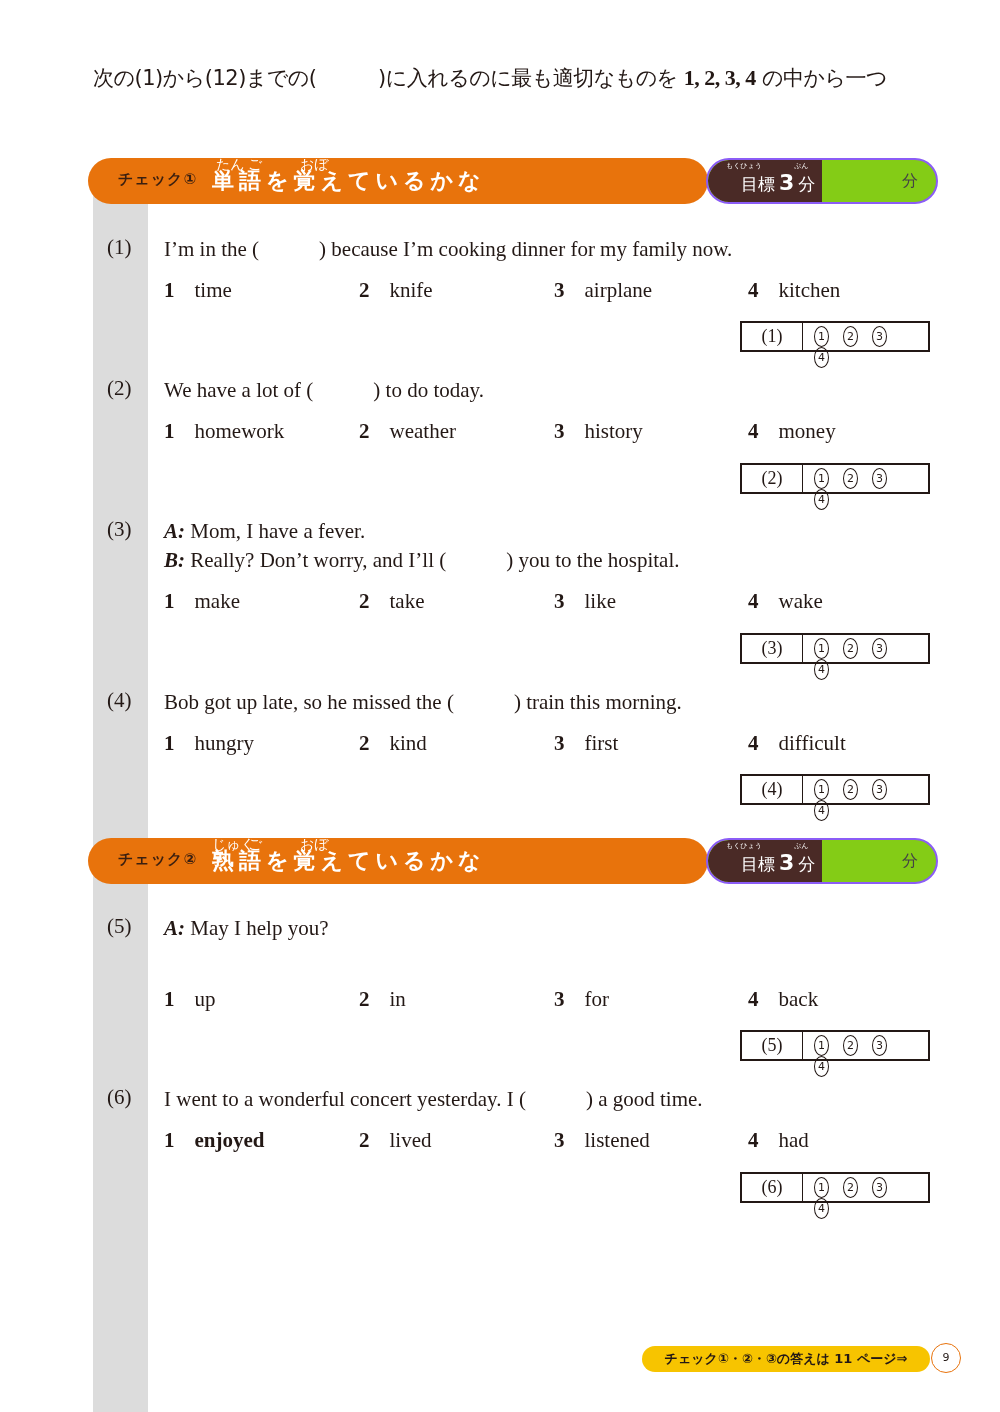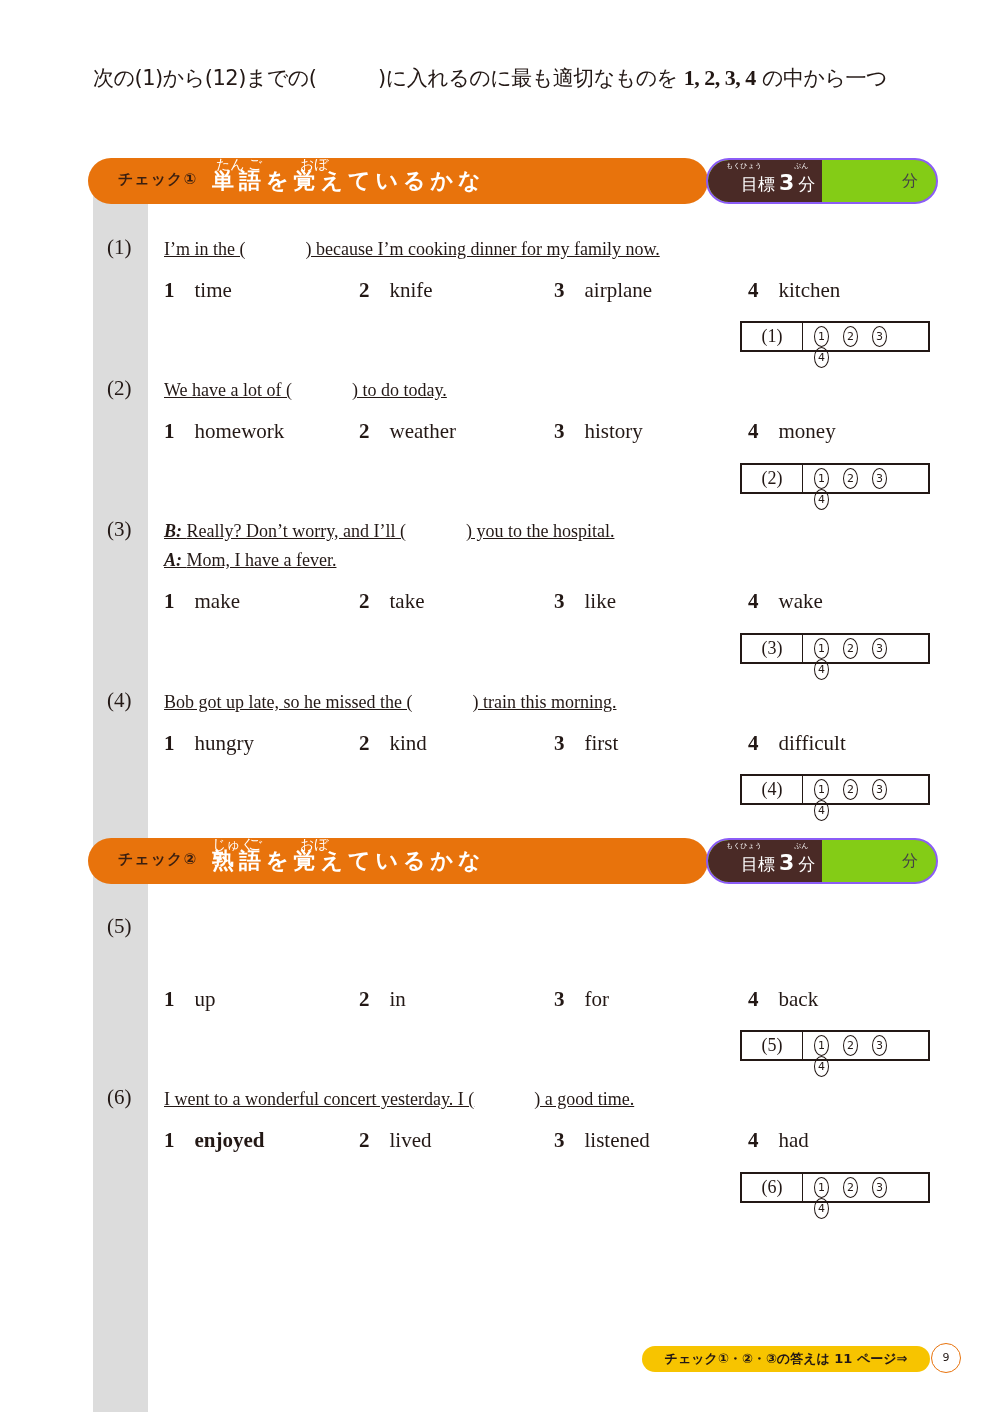--- a/index.html
+++ b/index.html
@@ -23,21 +23,21 @@
           border-radius: 23px; background: #84cc16; overflow: hidden; }
   .goal-dark { position: absolute; left: 0; top: 0; width: 114px; height: 42px; background: #4a2a26; border-radius: 21px 0 0 21px; }
   .goal-text { position: absolute; left: 16px; top: 10px; color: #ffffff; font-family: "DejaVu Sans", sans-serif;
                font-size: 17px; white-space: nowrap; margin-left: 17px; }
   .goal-text .num { font-weight: bold; font-size: 22px; margin: 0 4px; }
   .goal-ruby { position: absolute; top: 1px; color: #ffffff; font-family: "DejaVu Sans", sans-serif; font-size: 7px; }
   .goal-unit { position: absolute; right: 18px; top: 11px; font-family: "DejaVu Sans", sans-serif; font-size: 16px; color: #444; }
 
   .q { position: absolute; left: 93px; width: 850px; }
   .q-num { position: absolute; left: 14px; top: 0; font-size: 21px; }
-  .q-text { position: absolute; left: 71px; top: 0; font-size: 18px; white-space: nowrap; line-height: 29px; text-decoration: underline; }
+  .q-text { position: absolute; left: 71px; top: 0; font-size: 21px; white-space: nowrap; line-height: 29px; }
   .q-text i { font-weight: bold; font-style: italic; }
   .blank { display: inline-block; width: 60px; }
   .choices { position: absolute; left: 71px; font-size: 21px; white-space: nowrap; }
   .choice { position: absolute; top: 0; white-space: nowrap; }
   .choice b { margin-right: 20px; }
   .mark { position: absolute; left: 647px; width: 186px; height: 27px; border: 2px solid #231815; }
   .mark-num { position: absolute; left: 0; top: 0; width: 60px; height: 27px; border-right: 1.5px solid #231815;
               text-align: center; font-size: 18px; line-height: 27px; }
   .bubbles { position: absolute; left: 72px; top: 3px; }
   .bubble { display: inline-block; width: 13px; height: 19px; border: 1.2px solid #231815; border-radius: 50%;
@@ -117,22 +117,22 @@
     <span class="mark-num">(2)</span>
     <div class="bubbles">
       <span class="bubble">1</span><span class="bubble">2</span><span class="bubble">3</span><span class="bubble">4</span>
     </div>
   </div>
 </div>
 
 <div class="q" style="top:517px;">
   <span class="q-num">(3)</span>
   <div class="q-text">
+    <div><i>A:</i> <span>Mom, I have a fever.</span></div>
     <div><i>B:</i> <span>Really?  Don’t worry, and I’ll (</span><span class="blank"></span><span>) you to the hospital.</span></div>
-    <div><i>A:</i> <span>Mom, I have a fever.</span></div>
   </div>
   <div class="choices" style="top:72px;">
     <span class="choice" style="left:0;"><b>1</b><span>make</span></span>
     <span class="choice" style="left:195px;"><b>2</b><span>take</span></span>
     <span class="choice" style="left:390px;"><b>3</b><span>like</span></span>
     <span class="choice" style="left:584px;"><b>4</b><span>wake</span></span>
   </div>
   <div class="mark" style="top:116px;">
     <span class="mark-num">(3)</span>
     <div class="bubbles">
@@ -176,20 +176,21 @@
         <span>目標</span><span class="num">3</span><span>分</span>
       </div>
     </div>
     <span class="goal-unit">分</span>
   </div>
 </div>
 
 <div class="q" style="top:914px;">
   <span class="q-num">(5)</span>
   <div class="q-text">
+    <div><i>A:</i> <span>May I help you?</span></div>
   </div>
   <div class="choices" style="top:73px;">
     <span class="choice" style="left:0;"><b>1</b><span>up</span></span>
     <span class="choice" style="left:195px;"><b>2</b><span>in</span></span>
     <span class="choice" style="left:390px;"><b>3</b><span>for</span></span>
     <span class="choice" style="left:584px;"><b>4</b><span>back</span></span>
   </div>
   <div class="mark" style="top:116px;">
     <span class="mark-num">(5)</span>
     <div class="bubbles">

